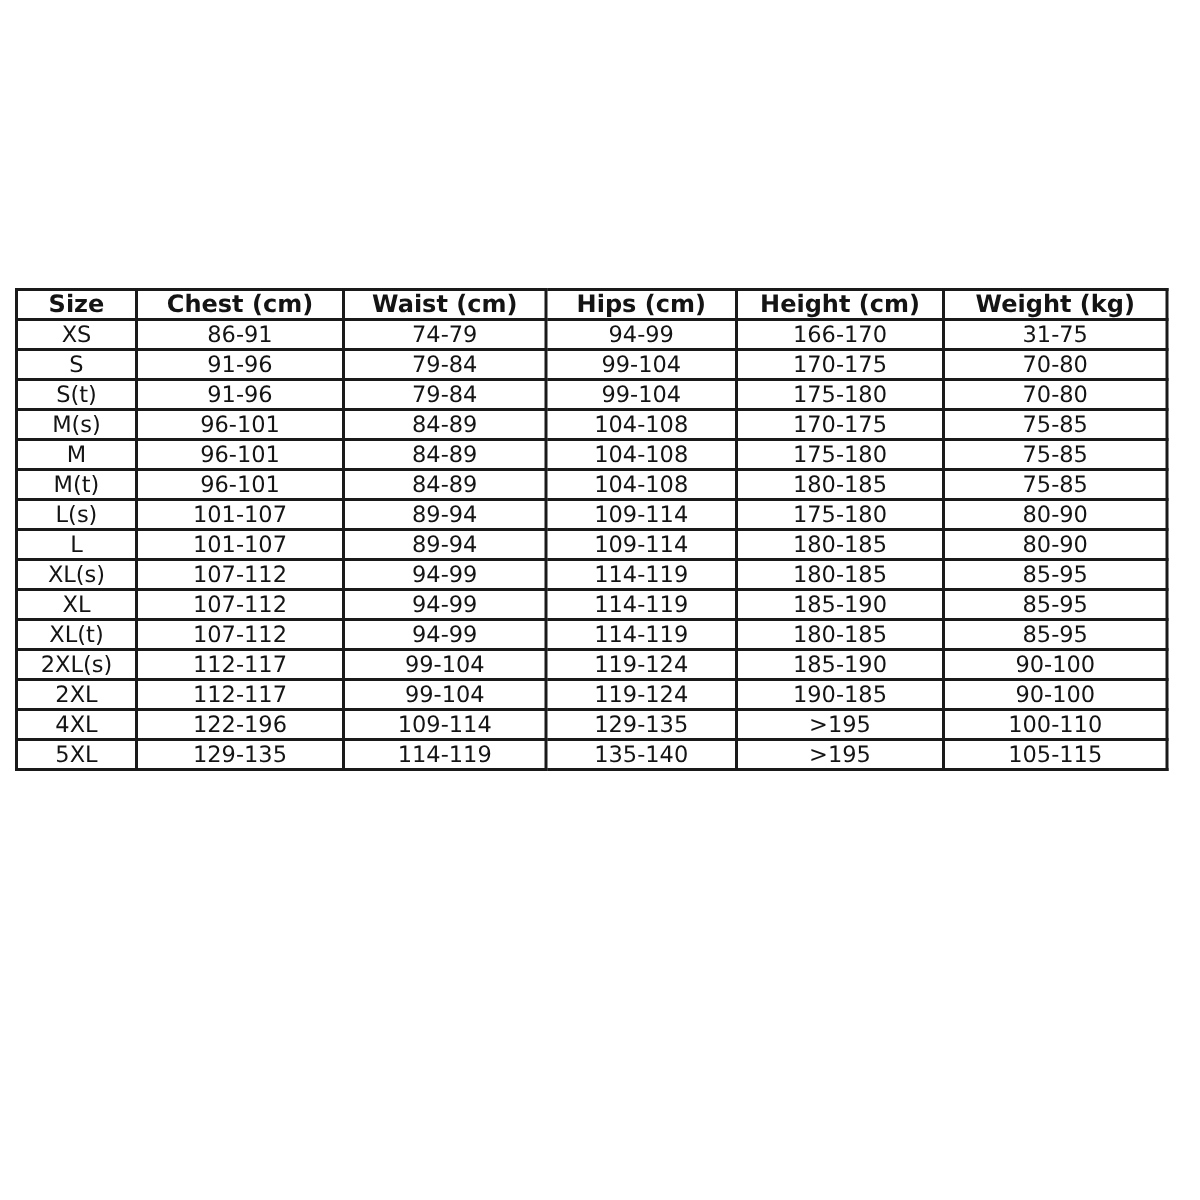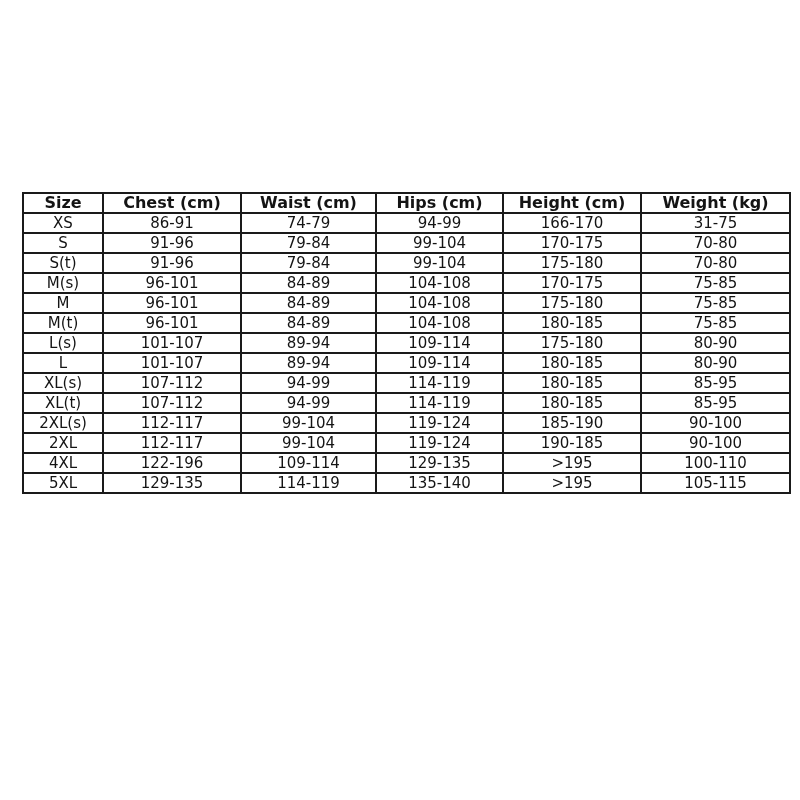--- a/index.html
+++ b/index.html
@@ -15,21 +15,21 @@
   }
   .page {
     position: relative;
     width: 800px;
     height: 800px;
     background: #ffffff;
     overflow: hidden;
   }
   table.size-chart {
     position: absolute;
-    left: 22px;
+    left: 10px;
     top: 192px;
     width: 767px;
     border-collapse: collapse;
     table-layout: fixed;
     background: #ffffff;
     padding-left: 44px;
   }
   .size-chart th,
   .size-chart td {
     border: 2px solid #1a1a1a;
@@ -137,20 +137,28 @@
         </tr>
         <tr>
           <td>XL(s)</td>
           <td>107-112</td>
           <td>94-99</td>
           <td>114-119</td>
           <td>180-185</td>
           <td>85-95</td>
         </tr>
         <tr>
+          <td>XL</td>
+          <td>107-112</td>
+          <td>94-99</td>
+          <td>114-119</td>
+          <td>185-190</td>
+          <td>85-95</td>
+        </tr>
+        <tr>
           <td>XL(t)</td>
           <td>107-112</td>
           <td>94-99</td>
           <td>114-119</td>
           <td>180-185</td>
           <td>85-95</td>
         </tr>
         <tr>
           <td>2XL(s)</td>
           <td>112-117</td>

